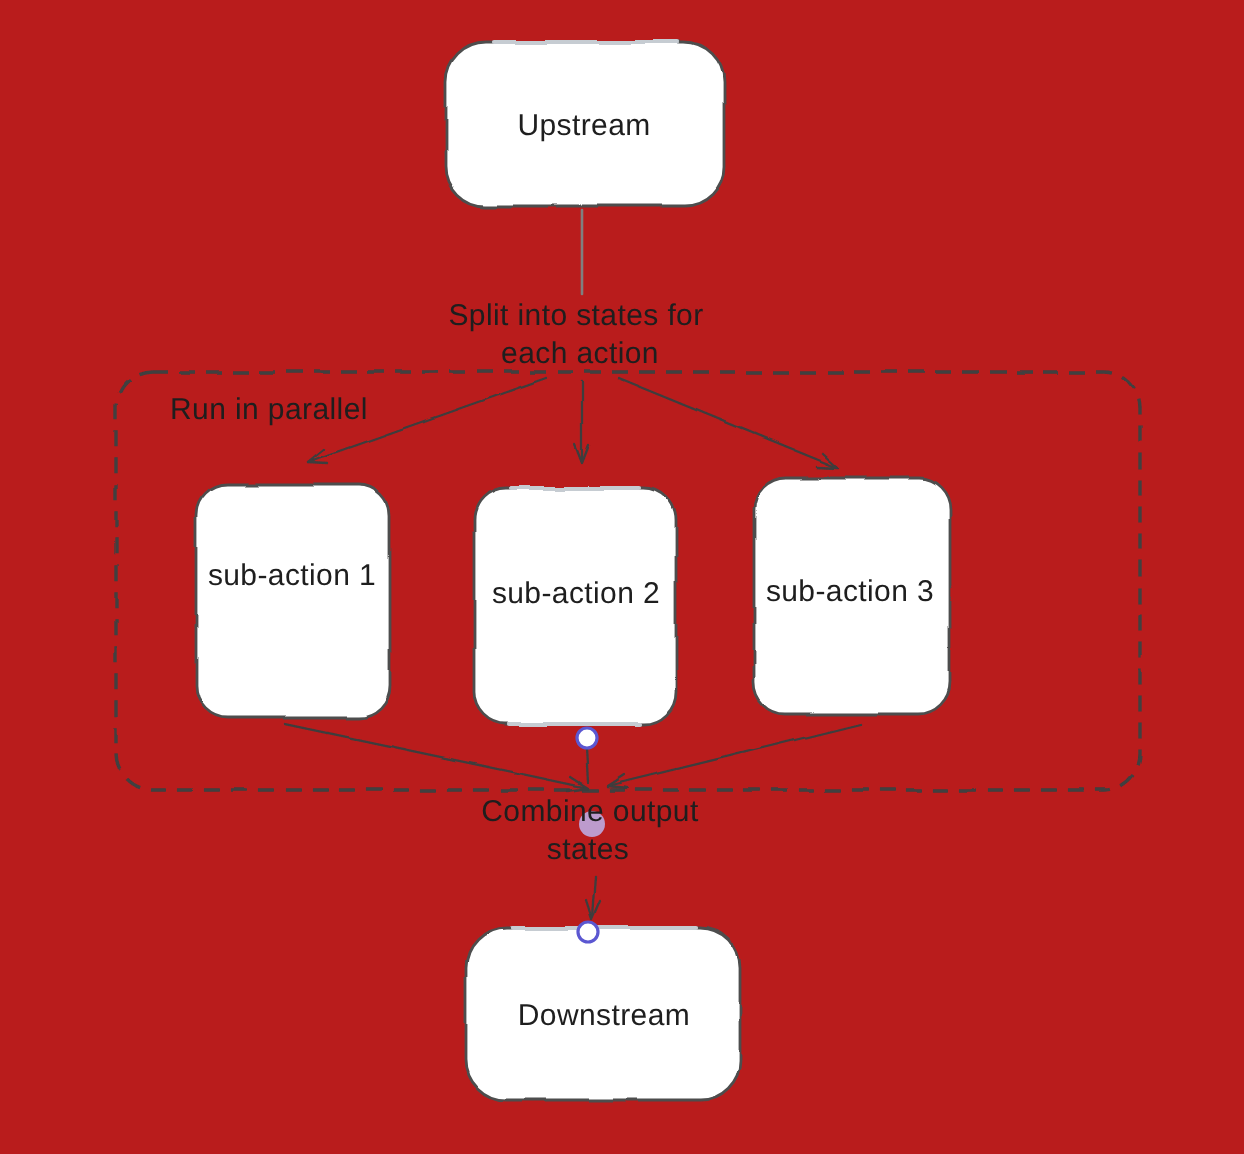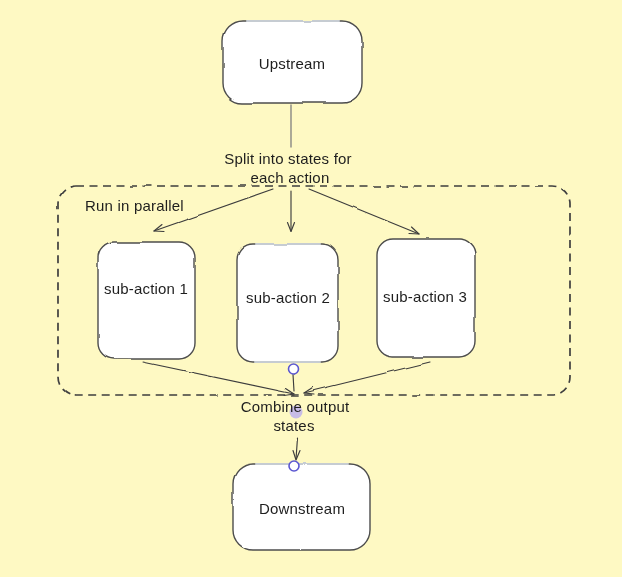--- a/index.html
+++ b/index.html
@@ -1,20 +1,20 @@
 <!DOCTYPE html>
 <html><head>
 <meta charset="utf-8">
 <style>
   html, body { margin: 0; padding: 0; background: #ffffff; }
   .canvas {
     position: relative;
     width: 622px;
     height: 577px;
-    background: #fef9c3;
+    background: #b91c1c;
     overflow: hidden;
     font-family: "Liberation Sans", sans-serif;
     text-align: center;
   }
   svg text {
     font-family: "Liberation Sans", sans-serif;
     font-size: 15px;
     letter-spacing: 0.2px;
     fill: #1e1e1e;
   }

